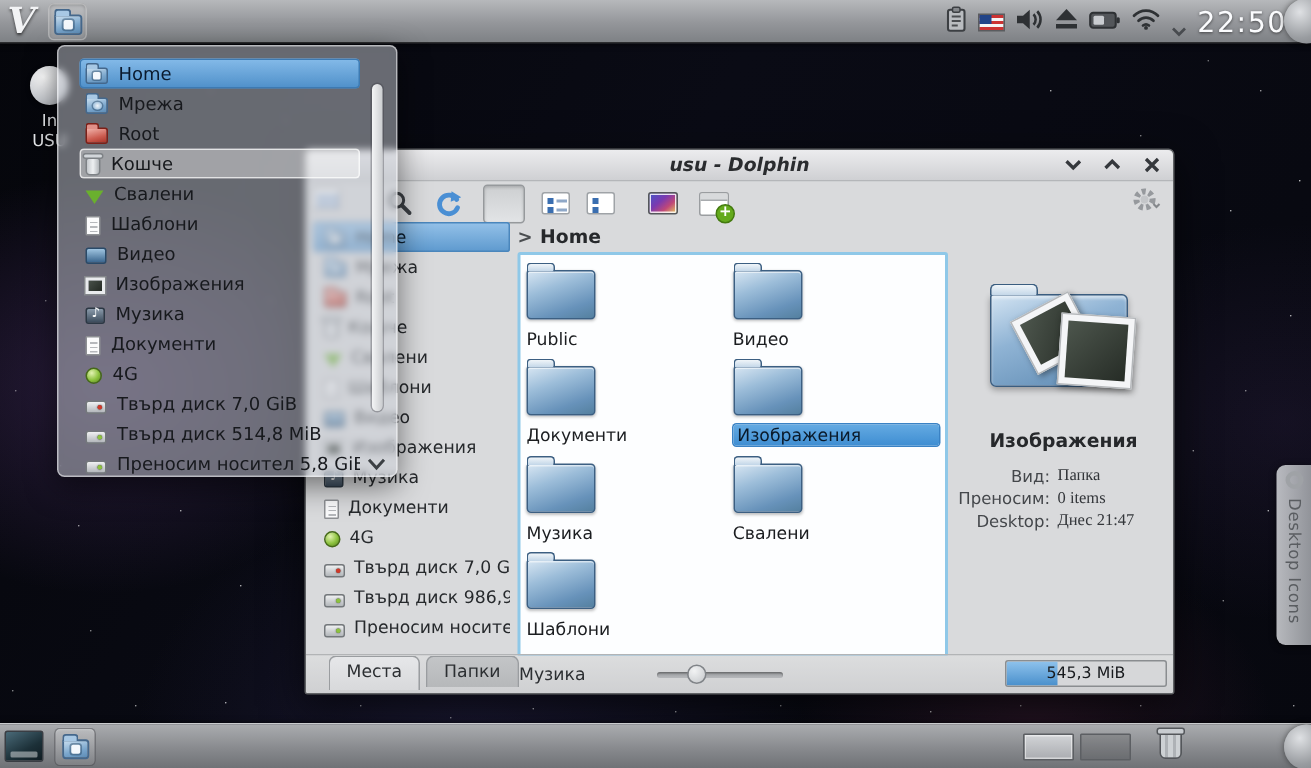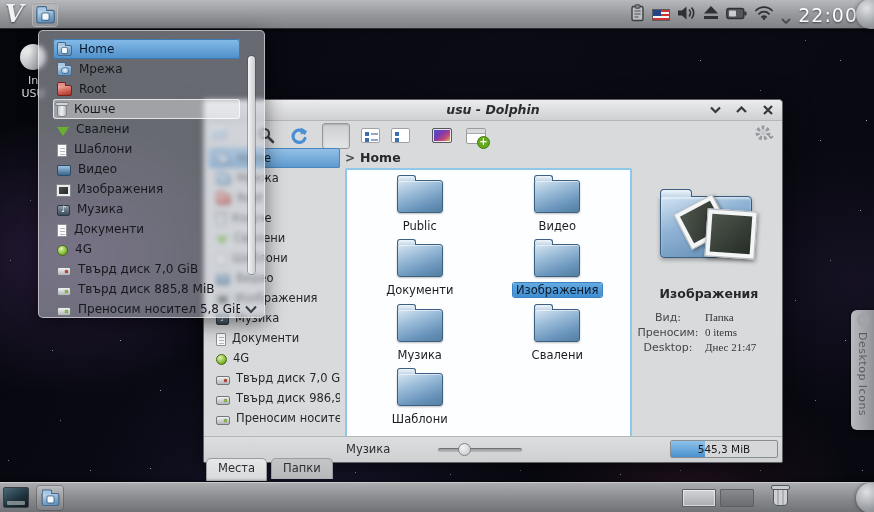--- a/index.html
+++ b/index.html
@@ -122,21 +122,21 @@
   .crumb{font-size:12.5px;font-weight:bold;color:#26282b;}
   
   .sidebar{position:absolute;left:2px;top:47px;width:137px;bottom:27px;padding-top:1px;}
   .side-item{display:flex;align-items:center;gap:6px;height:20px;padding-left:7px;margin:0 3px;border-radius:2px;
     font-size:11.5px;color:#26292c;white-space:nowrap;overflow:hidden;}
   .side-item.selected{background:linear-gradient(#95c2e9,#5d99ce);box-shadow:inset 0 0 0 1px #4a86bc;color:#0b1c2c;}
   
   .viewpane{position:absolute;left:141px;top:68px;width:287px;height:270px;background:#fdfeff;
     border:2px solid #8fc8e8;border-radius:2px;}
   .grid{position:absolute;inset:4px;display:grid;grid-template-columns:1fr 1fr;grid-template-rows:repeat(4,1fr);}
-  .fitem{display:flex;flex-direction:column;align-items:center;justify-content:center;gap:6px;}
+  .fitem{display:flex;flex-direction:column;justify-content:center;gap:6px;}
   .fitem .flabel{font-size:11.5px;color:#1b1d20;line-height:14px;}
   .fitem .flabel.selected{background:linear-gradient(#64aae2,#3f8ed2);border-radius:2px;padding:0 3px;color:#0a1a2a;
     box-shadow:0 0 0 1px #3a82c4;}
   .bigfolder{position:relative;width:46px;height:33px;border:1px solid #3c5f82;border-radius:2px 3px 3px 3px;
     background:linear-gradient(160deg,#d6e5f2 0%,#9cbdd9 35%,#6792ba 75%,#54809f 100%);
     box-shadow:inset 0 1px 0 rgba(255,255,255,.55), 0 1px 2px rgba(0,0,0,.25);}
   .bigfolder::before{content:"";position:absolute;top:-6px;left:-1px;width:17px;height:5px;border:1px solid #3c5f82;
     border-bottom:none;border-radius:3px 3px 0 0;background:linear-gradient(#f0f5f9,#c2d6e8);}
   .bigdesktop{position:relative;width:46px;height:33px;border:1px solid #3e4c54;border-radius:3px;
     background:linear-gradient(150deg,#7ba2ac,#2e505a 50%,#15262c);box-shadow:0 1px 2px rgba(0,0,0,.3);}
@@ -152,26 +152,26 @@
     box-shadow:inset 0 2px 2px rgba(255,255,255,.5), 0 2px 4px rgba(0,0,0,.3);}
   .infofolder::before{content:"";position:absolute;top:-8px;left:-1px;width:30px;height:7px;border:1px solid #3a5d80;
     border-bottom:none;border-radius:4px 4px 0 0;background:linear-gradient(#f0f5f9,#c2d6e8);}
   .pol{position:absolute;background:#f4f5f7;border:1px solid #b4b7ba;box-shadow:1px 2px 4px rgba(0,0,0,.4);}
   .pol .pinner{position:absolute;inset:4px;background:linear-gradient(135deg,#4d564d,#262c26);}
   .pol1{width:44px;height:40px;left:26px;top:22px;transform:rotate(-28deg);}
   .pol2{width:50px;height:48px;left:52px;top:30px;transform:rotate(4deg);}
   .infotitle{margin-top:14px;text-align:center;font-size:12.5px;font-weight:bold;color:#26282b;}
   .props{margin-top:10px;display:flex;flex-direction:column;gap:2px;}
   .prow{display:flex;font-size:11px;color:#33363a;line-height:13px;}
-  .plabel{width:64px;text-align:center;margin-right:5px;color:#44474b;}
+  .plabel{width:64px;text-align:right;margin-right:5px;color:#44474b;}
   .pvalue{flex:1;font-family:Liberation Serif, serif;}
   
   .statusbar{position:absolute;left:0;right:0;bottom:0;height:26px;border-top:1px solid #b2b4b6;
     background:linear-gradient(#dcddde,#cfd0d2);border-radius:0 0 2px 2px;}
-  .tabs{position:absolute;left:2px;top:0px;display:flex;gap:4px;margin-top:21px;}
+  .tabs{position:absolute;left:15px;top:0px;display:flex;gap:4px;}
   .tab{height:21px;padding:2px 11px 0;font-size:11.5px;color:#2c2f32;border:1px solid #9a9da0;border-bottom:none;
     border-radius:5px 5px 0 0;background:linear-gradient(#c3c5c7,#b6b8ba);}
   .tab.active{background:linear-gradient(#e6e7e9,#d8d9db);font-weight:normal;height:23px;}
   .statustext{position:absolute;left:142px;top:5px;font-size:11.5px;color:#2c2f32;}
   .slider{position:absolute;left:234px;top:11px;width:84px;height:4px;border-radius:2px;
     background:linear-gradient(#96989b,#b8babd);box-shadow:inset 0 1px 1px rgba(0,0,0,.3);}
   .knob{position:absolute;left:20px;top:-5px;width:13px;height:13px;border-radius:50%;border:1px solid #808488;
     background:radial-gradient(circle at 35% 30%,#f2f3f4,#c4c7ca);}
   .capacity{position:absolute;right:4px;top:3px;width:108px;height:18px;border:1px solid #8a8d90;border-radius:2px;
     background:#d6d7d9;overflow:hidden;}
@@ -463,21 +463,21 @@
       <div class="pop-item">
         <span class="ic ic-orb"></span>
         <span>4G</span>
       </div>
       <div class="pop-item">
         <span class="ic ic-drive red"></span>
         <span>Твърд диск 7,0 GiB</span>
       </div>
       <div class="pop-item">
         <span class="ic ic-drive"></span>
-        <span>Твърд диск 885,8 MiB</span>
+        <span>Твърд диск 514,8 MiB</span>
       </div>
       <div class="pop-item">
         <span class="ic ic-drive"></span>
         <span>Преносим носител 5,8 GiB</span>
       </div>
     </div>
     <div class="pop-scroll"></div>
     <div class="pop-chevron">
       <svg width="12" height="9" viewBox="0 0 12 9">
           <polyline points="1,1.5 6,7 11,1.5" fill="none" stroke="#3c4044" stroke-width="2"></polyline>
@@ -527,21 +527,21 @@
         <svg width="20" height="15" viewBox="0 0 20 15">
           <path d="M2 5.5 A11 11 0 0 1 18 5.5 M5 8.8 A7 7 0 0 1 15 8.8 M8 12 A3.2 3.2 0 0 1 12 12" fill="none" stroke="#2e3134" stroke-width="1.8" stroke-linecap="round"></path>
           <circle cx="10" cy="13.6" r="1.3" fill="#2e3134"></circle>
         </svg>
       </span>
       <span class="ticon chev">
         <svg width="10" height="8" viewBox="0 0 10 8">
             <polyline points="1,2 5,6 9,2" fill="none" stroke="#484b4f" stroke-width="1.8"></polyline>
           </svg>
       </span>
-      <span class="clock">22:00</span>
+      <span class="clock">22:50</span>
     </div>
     <div class="cashew tr"></div>
   </div>
 
   <div class="panel bottom">
     <div class="showdesk"></div>
     <div class="taskbtn">
       <span class="ic ic-folder home" style="transform:scale(1.2)"></span>
     </div>
     <div class="pager">

